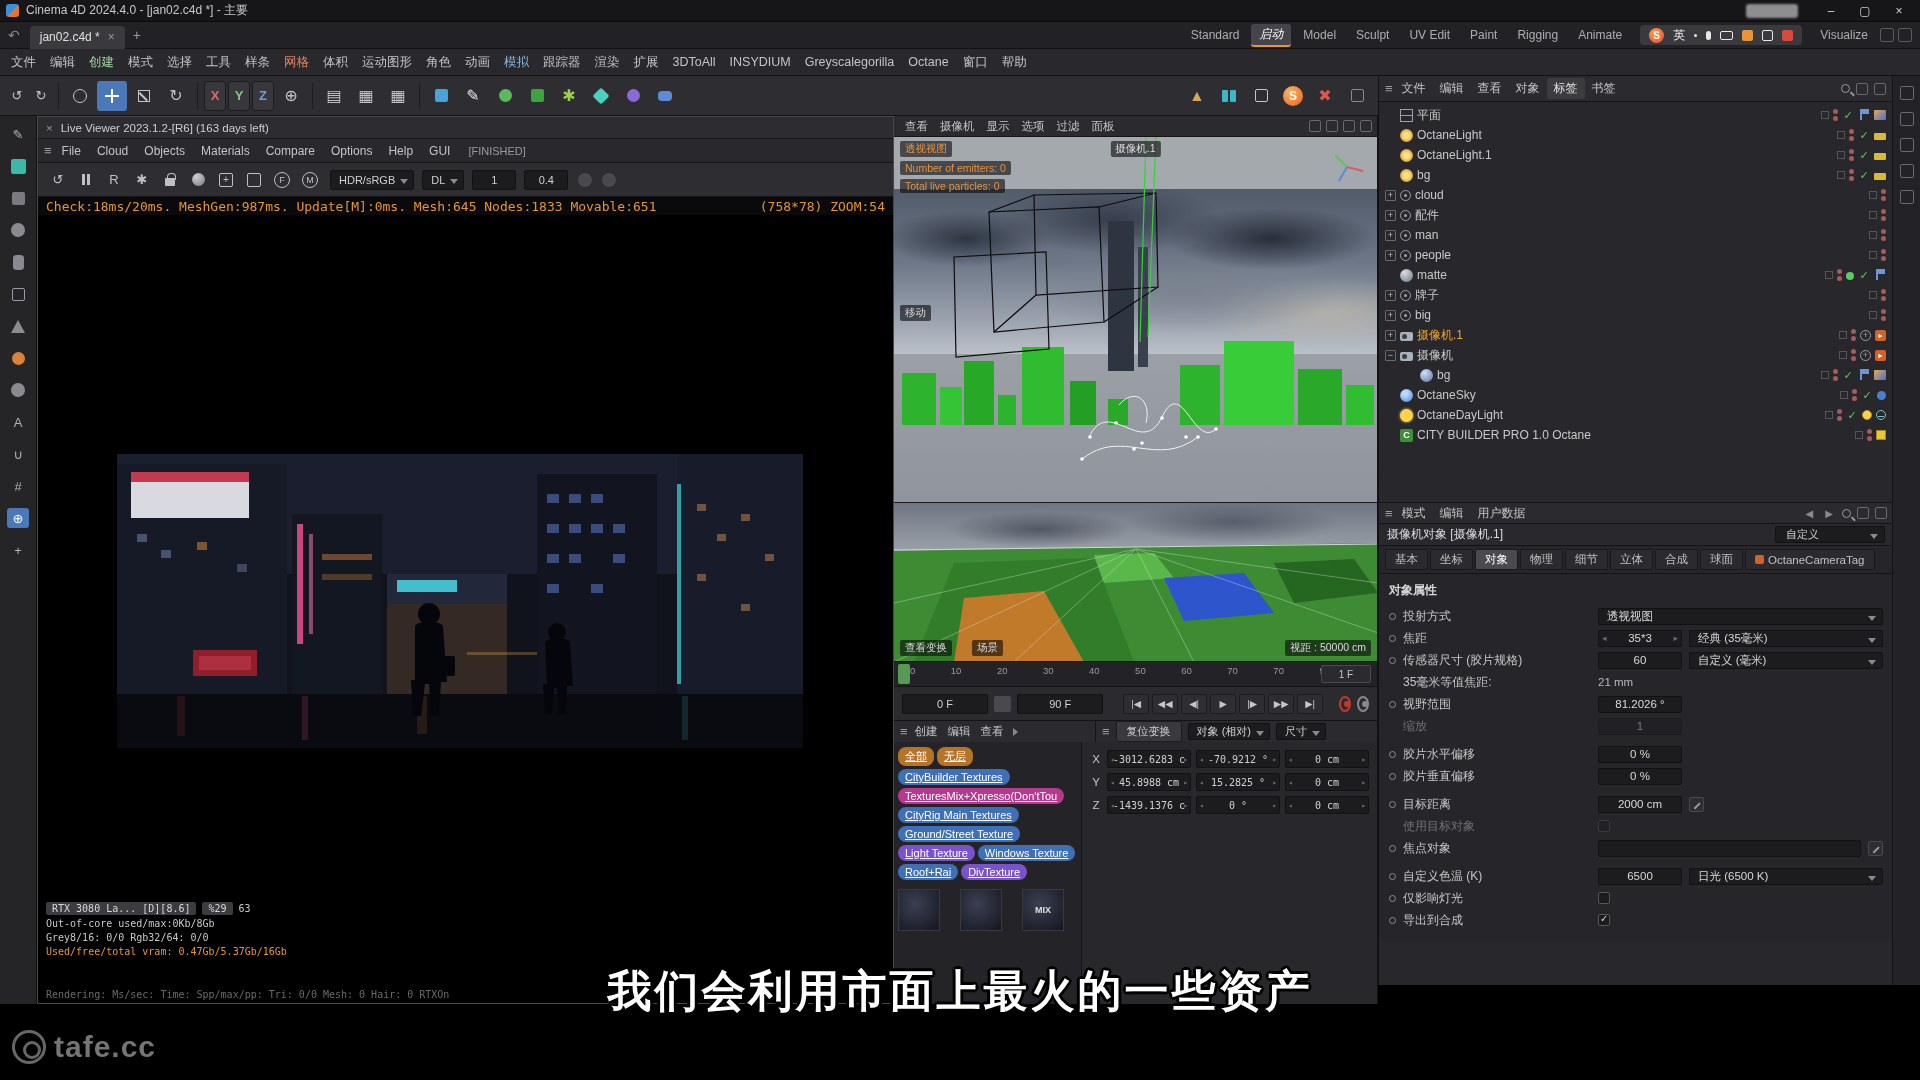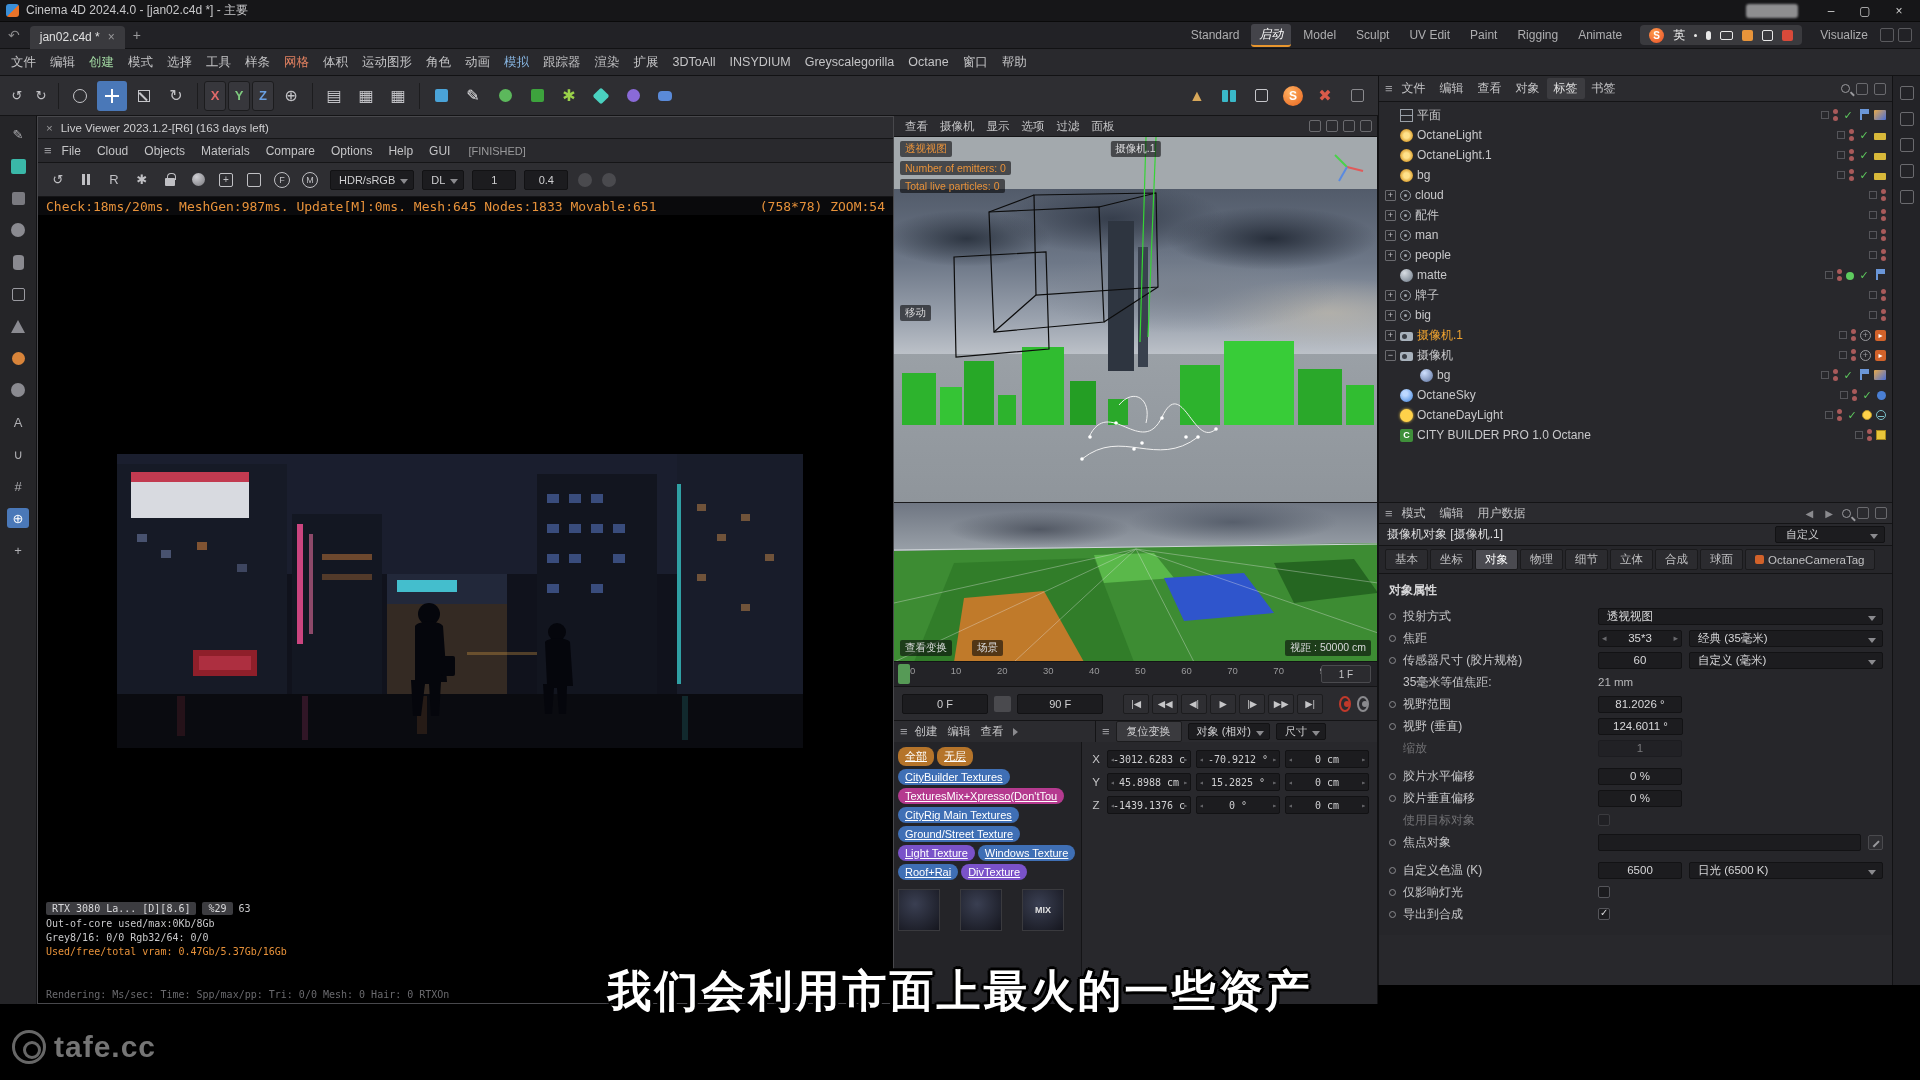--- a/index.html
+++ b/index.html
@@ -1150,39 +1150,40 @@
         <div class="arow">
           <span class="kf off"></span>
           <span class="albl">35毫米等值焦距:</span>
           <span class="statictxt">21 mm</span>
         </div>
         <div class="arow">
           <span class="kf"></span>
           <span class="albl">视野范围</span>
           <span class="fld">81.2026 °</span>
         </div>
-        <div class="arow">
-          <span class="kf"></span>
-          <span class="albl">视野 (垂直)</span>
-          <span class="fld">124.6011 °</span>
-        </div>
         <div class="arow dim">
           <span class="kf off"></span>
           <span class="albl">缩放</span>
           <span class="fld">1</span>
         </div>
         <div class="arow" style="margin-top:6px;">
           <span class="kf"></span>
           <span class="albl">胶片水平偏移</span>
           <span class="fld">0 %</span>
         </div>
         <div class="arow">
           <span class="kf"></span>
           <span class="albl">胶片垂直偏移</span>
           <span class="fld">0 %</span>
+        </div>
+        <div class="arow" style="margin-top:6px;">
+          <span class="kf"></span>
+          <span class="albl">目标距离</span>
+          <span class="fld">2000 cm</span>
+          <span class="picker"></span>
         </div>
         <div class="arow dim">
           <span class="kf off"></span>
           <span class="albl">使用目标对象</span>
           <span class="cb"></span>
         </div>
         <div class="arow">
           <span class="kf"></span>
           <span class="albl">焦点对象</span>
           <span class="fld long"></span>

